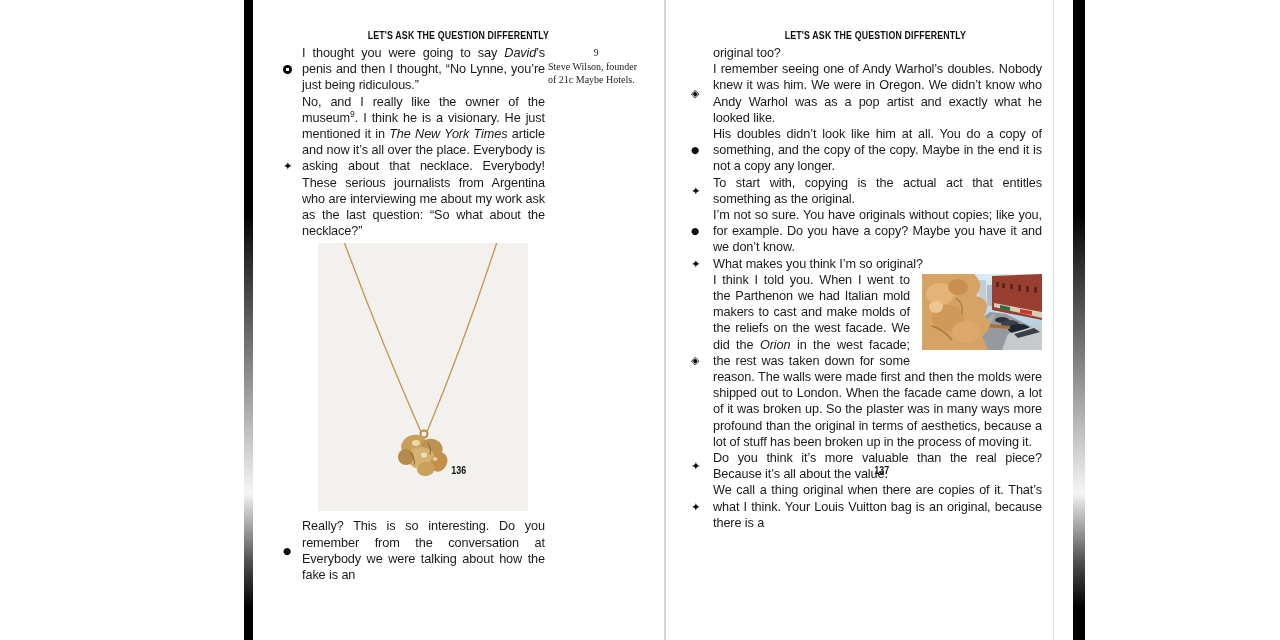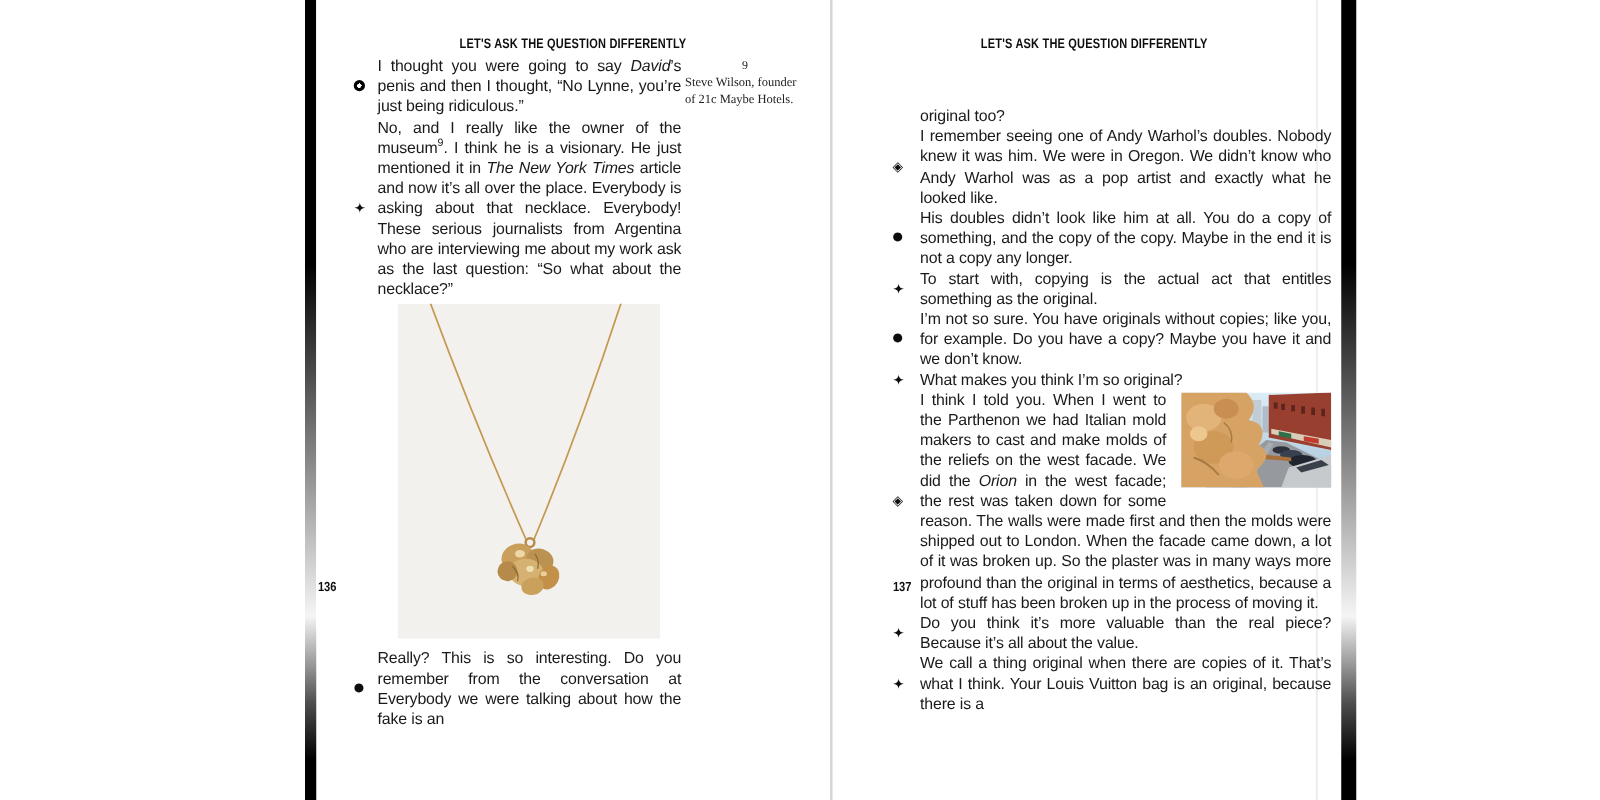--- a/index.html
+++ b/index.html
@@ -25,21 +25,21 @@
 
   .running-header{position:absolute;top:25px;left:0;right:0;text-align:center;white-space:nowrap;}
   .running-header>span{
     display:inline-block;font-weight:bold;font-size:11px;letter-spacing:.2px;
     transform:scaleX(.8);transform-origin:center;color:#0e0e0e;
   }
   #right-page .running-header{left:33px;right:2px;}
 
   .content{position:absolute;top:45px;}
   #left-content{left:30px;width:262px;}
-  #right-content{left:47px;width:351px;margin-top:40px;}
+  #right-content{left:24px;width:351px;}
 
   .para{display:flex;align-items:center;}
   .bullet{
     flex:0 0 19px;font-family:"DejaVu Sans",sans-serif;color:#0d0d0d;
     font-size:10.5px;line-height:16.2px;
   }
   #right-content .bullet{flex-basis:22px;}
   .b-disc{font-size:9.5px;}
   .b-star{font-size:11.5px;}
   .b-diamond{font-size:11px;}
@@ -65,21 +65,21 @@
   .necklace-fig{display:block;width:210px;height:268px;margin:4px 0 0 35px;}
   .img-caption{margin:5px 0 0 63px;}
   .img-caption>span{
     display:inline-block;font-size:9px;font-weight:bold;letter-spacing:.2px;
     transform:scaleX(.9);transform-origin:left;color:#111;
   }
   .after-figure{margin-top:7px;}
 
   .street-figure{float:right;width:120px;height:76px;margin:2px 0 6px 12px;}
 
-  .page-number{position:absolute;bottom:26px;left:0;right:0;text-align:left;margin-top:20px;}
+  .page-number{position:absolute;bottom:26px;left:0;right:0;text-align:center;margin-top:20px;}
   #right-page .page-number{left:46px;right:2px;}
   .page-number>span{
     display:inline-block;font-weight:bold;font-size:10.5px;
     transform:scaleX(.85);transform-origin:center;color:#0e0e0e;
   }
 </style>
 </head>
 <body>
 
 <div class="edge-bar" id="left-edge-bar"></div>

